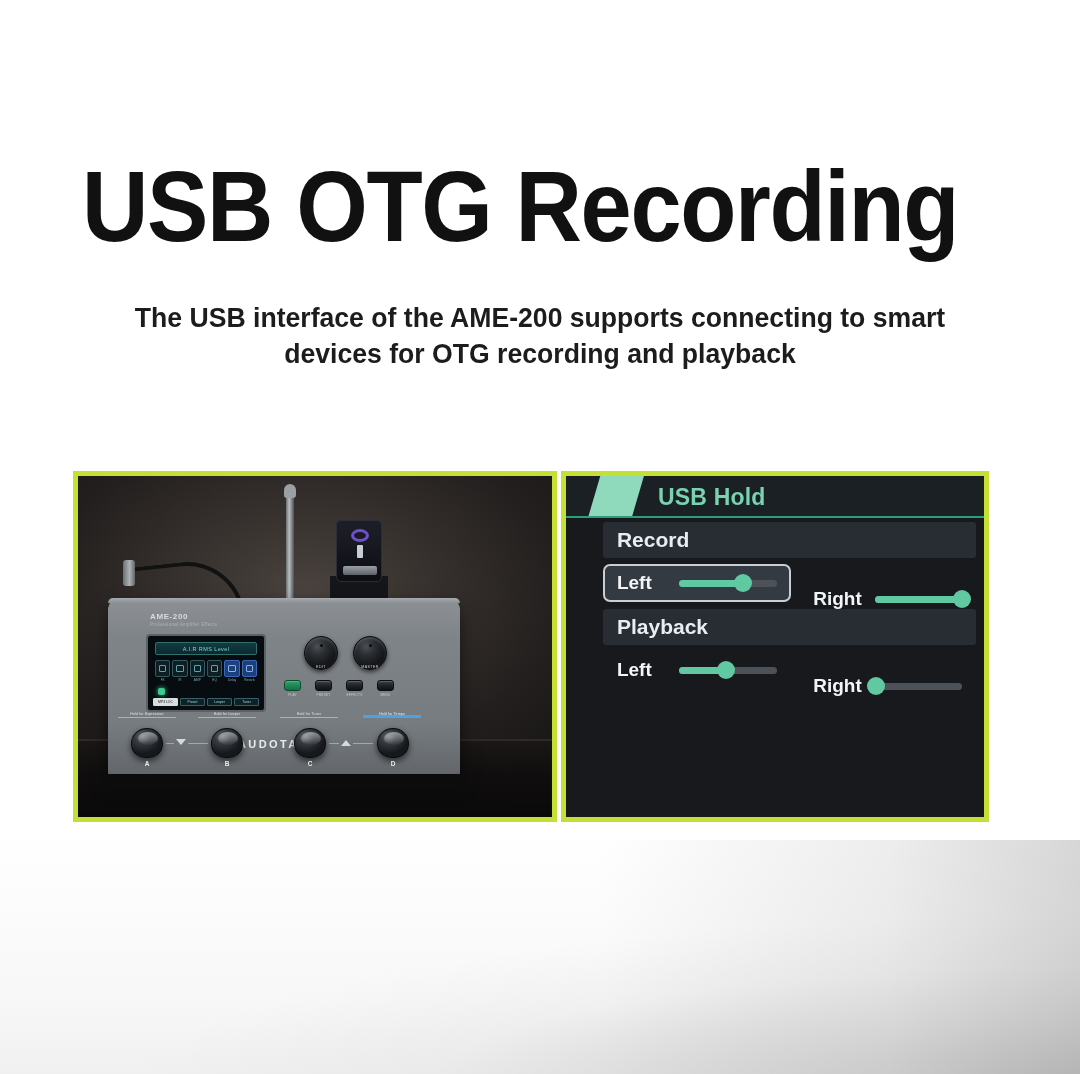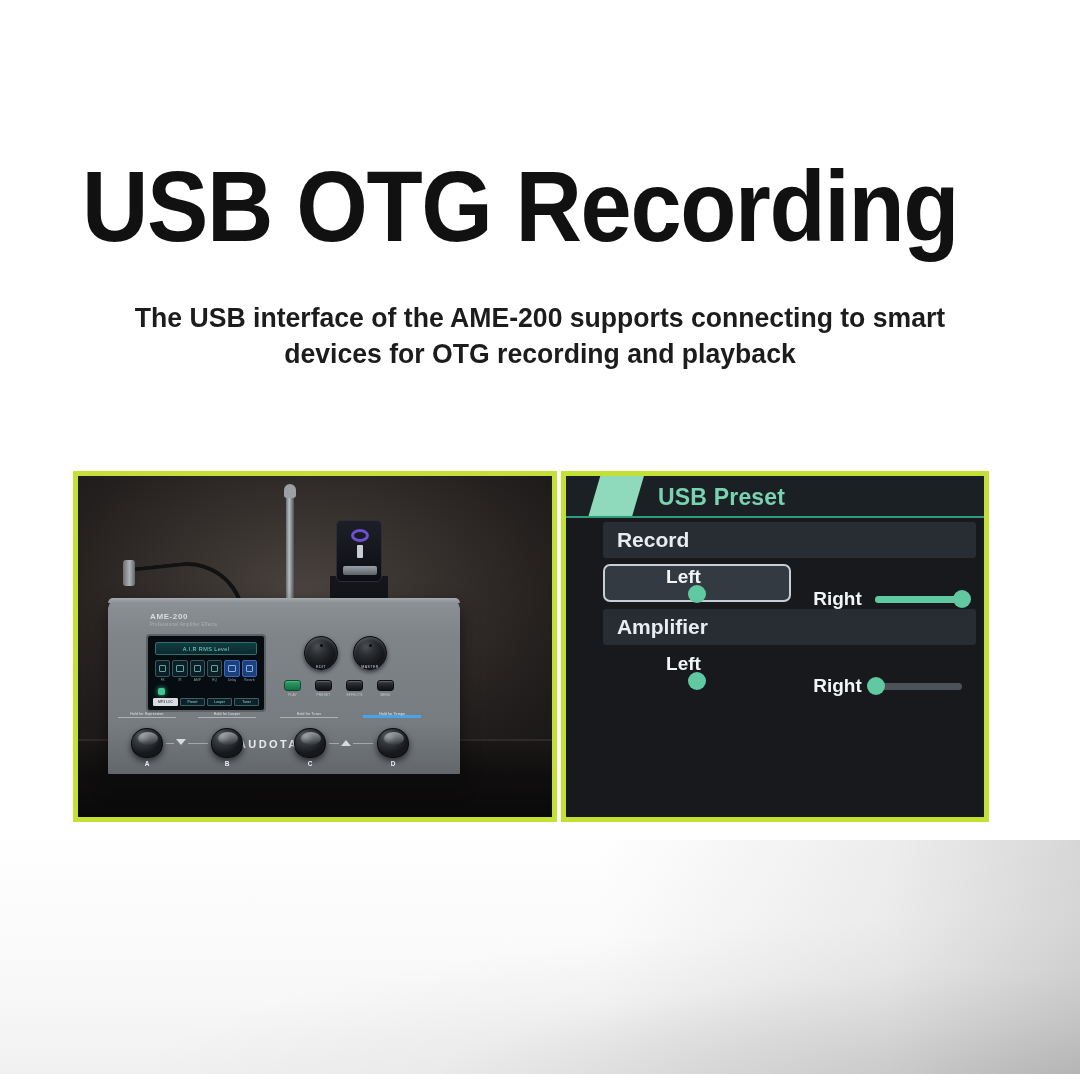--- a/index.html
+++ b/index.html
@@ -505,21 +505,21 @@
   }
 
   .slider-cell {
     display: flex;
     align-items: center;
     height: 38px;
     padding: 0 12px 0 12px;
     border-radius: 7px;
     border: 2px solid transparent;
   }
-  .slider-cell.left-cell  { width: 222px; flex-direction: column; }
+  .slider-cell.left-cell  { width: 222px; }
   .slider-cell.right-cell { width: 208px; margin-left: 8px; margin-top: 32px; }
   .slider-cell.selected {
     border-color: #c9ced4;
     background: #343a41;
   }
 
   .sl-label {
     font-size: 19px;
     font-weight: bold;
     color: #f2f5f8;
@@ -682,21 +682,21 @@
 
       <div class="device-base"></div>
     </div>
   </div>
 
   <div class="panel-frame panel-ui">
     <div class="ui-root">
 
       <div class="ui-header">
         <div class="hdr-tab"></div>
-        <div class="hdr-title">USB Preset</div>
+        <div class="hdr-title">USB Hold</div>
       </div>
 
       <div class="ui-body">
 
         <div class="sec-head">Record</div>
 
         <div class="slider-row">
           <div class="slider-cell left-cell selected">
             <span class="sl-label">Left</span>
             <div class="track">
@@ -706,21 +706,21 @@
           </div>
           <div class="slider-cell right-cell">
             <span class="sl-label">Right</span>
             <div class="track">
               <div class="fill" style="width: 100%;"></div>
               <div class="thumb" style="left: 100%;"></div>
             </div>
           </div>
         </div>
 
-        <div class="sec-head">Amplifier</div>
+        <div class="sec-head">Playback</div>
 
         <div class="slider-row">
           <div class="slider-cell left-cell">
             <span class="sl-label">Left</span>
             <div class="track">
               <div class="fill" style="width: 48%;"></div>
               <div class="thumb" style="left: 48%;"></div>
             </div>
           </div>
           <div class="slider-cell right-cell">

